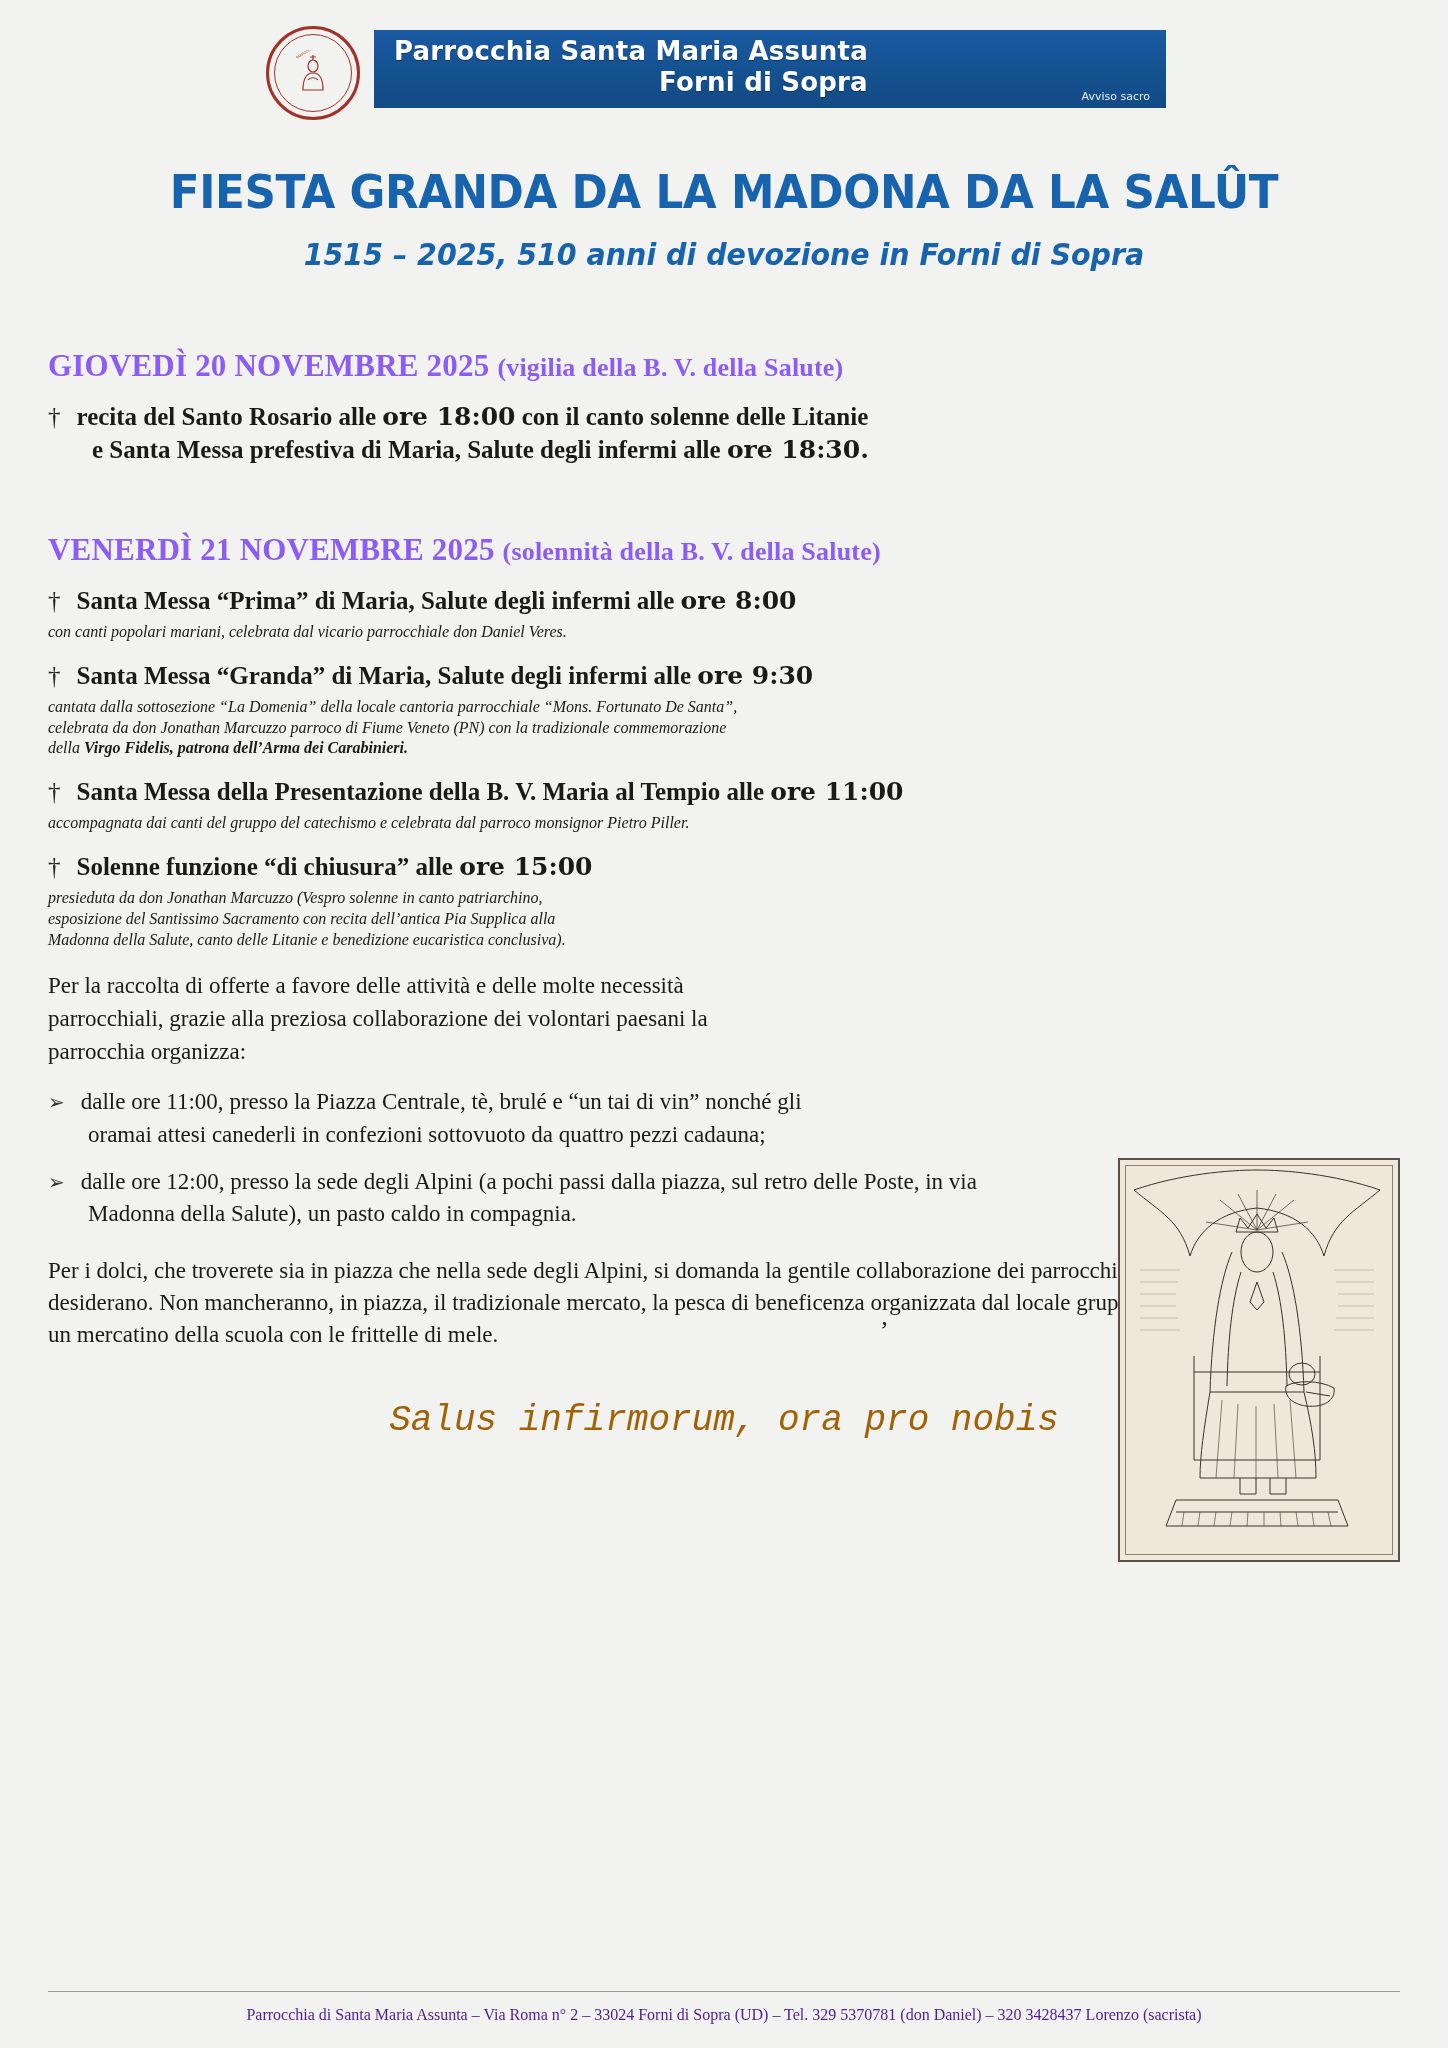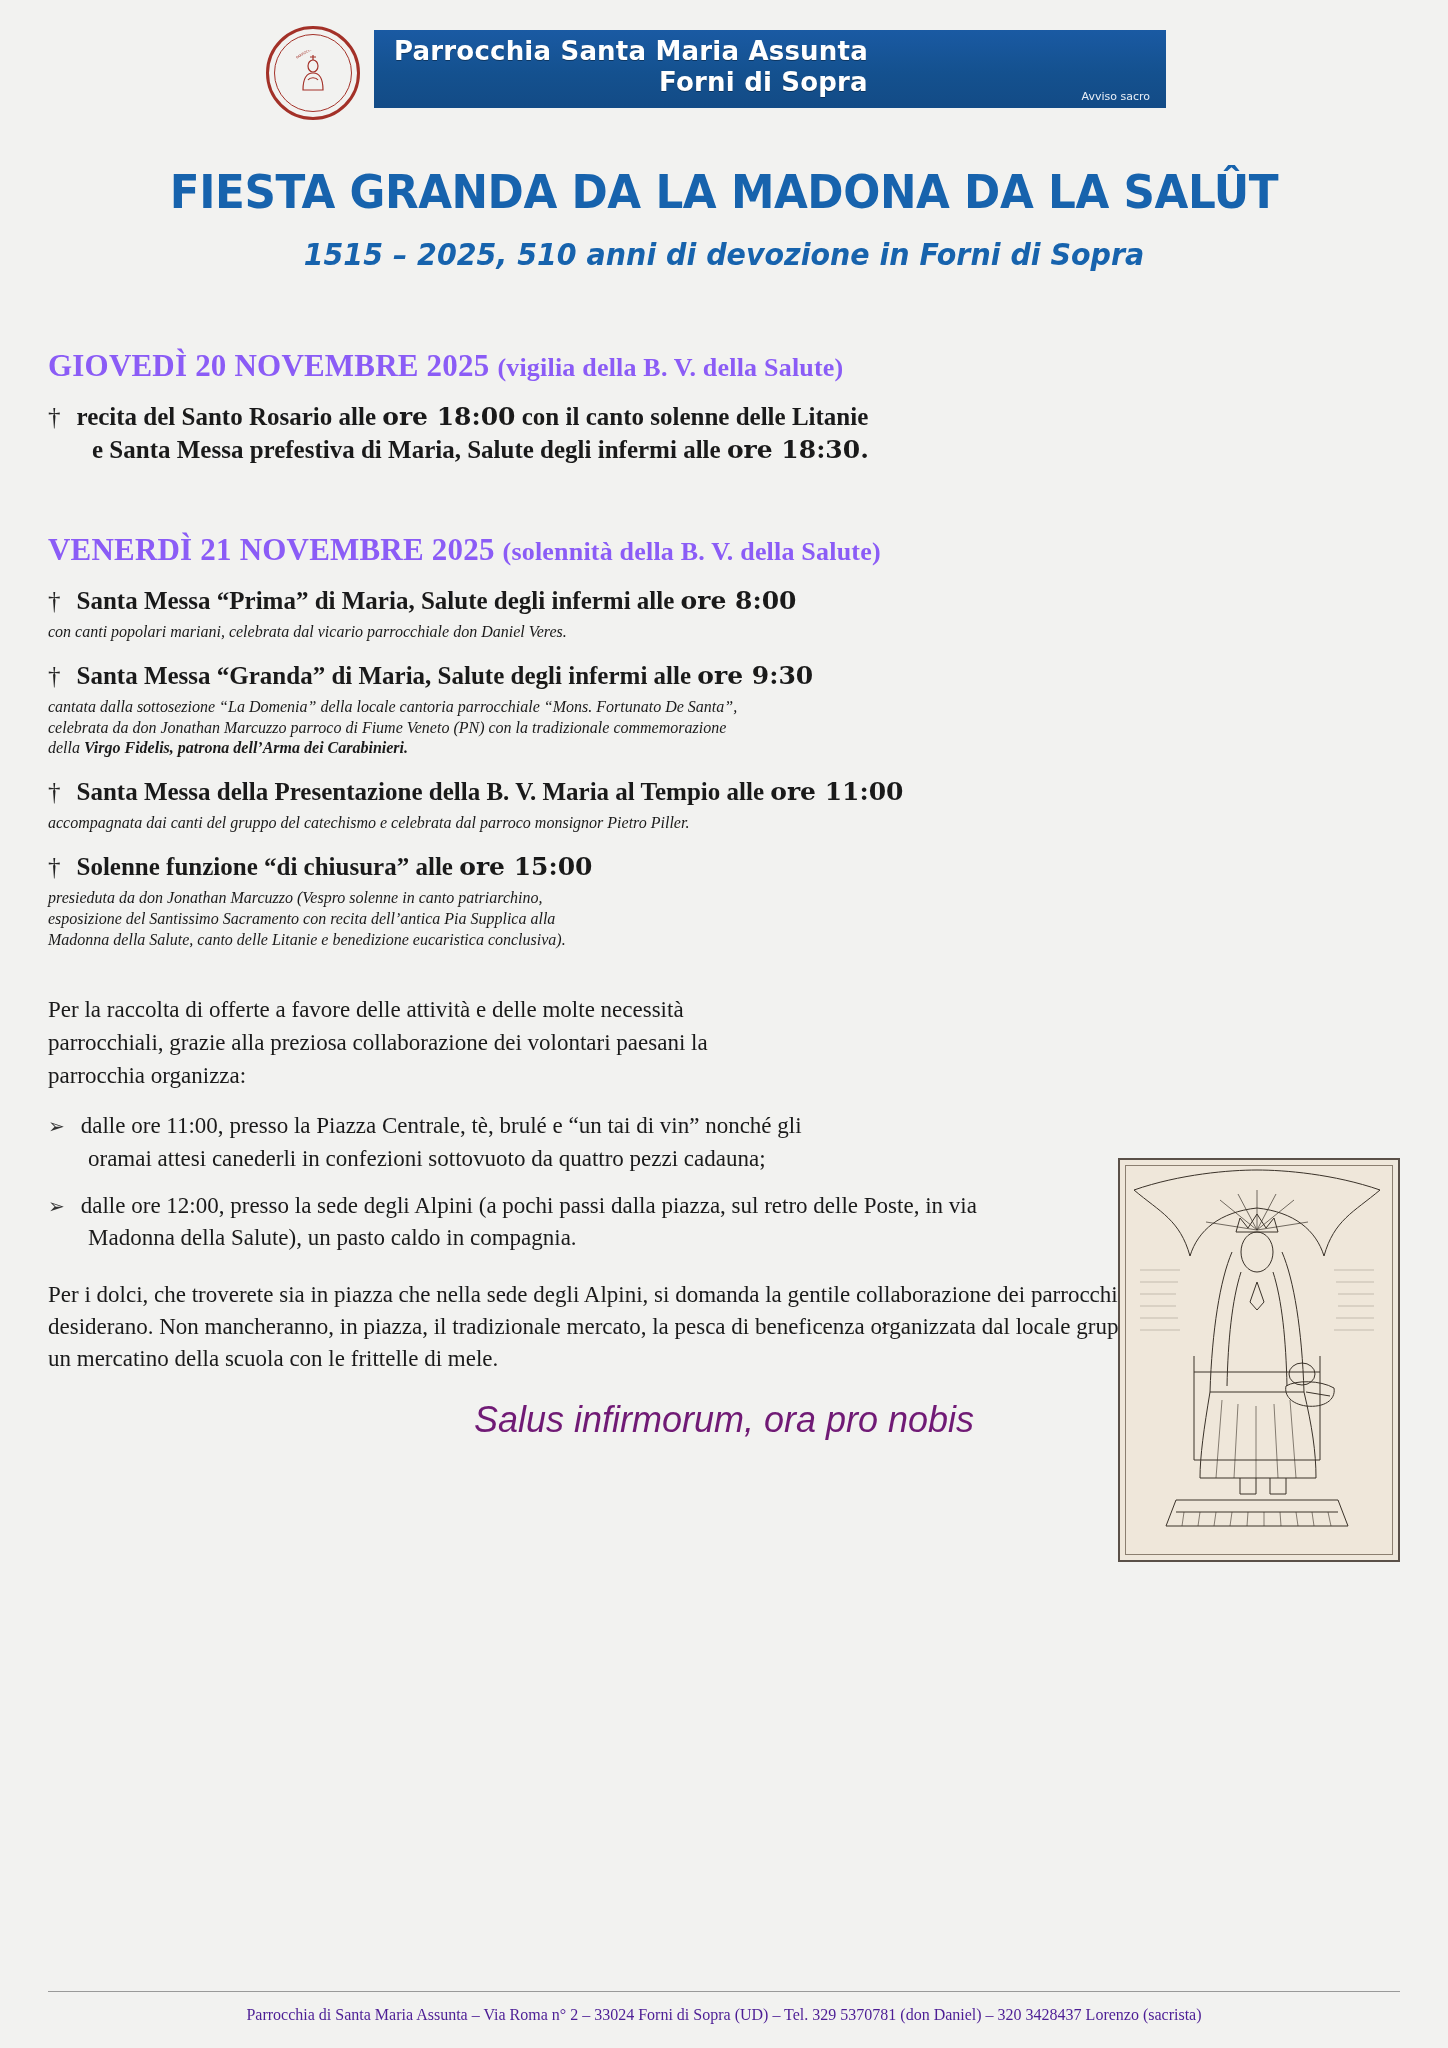--- a/index.html
+++ b/index.html
@@ -89,24 +89,24 @@
   .bullet{
     font-size:23px;line-height:1.42;
     padding-left:40px;text-indent:-40px;margin-top:14px;
   }
   .bullet .ar{color:#333;padding-right:16px;font-size:20px;}
   .bullet b{font-weight:normal;}
 
   .tailpara{font-size:23px;line-height:1.40;margin-top:24px;}
 
   .latin{
-    text-align:center;color:#701a75;
-    font-family:Liberation Sans, sans-serif;
+    text-align:center;color:#a16207;
+    font-family:Liberation Mono, monospace;
     font-style:italic;font-size:36px;
-    margin-top:23px;
+    margin-top:48px;
   }
 
   .rule{
     position:absolute;left:48px;right:48px;bottom:56px;
     border-top:1px solid #9a9a9a;
   }
   .footer{
     position:absolute;left:0;right:0;bottom:24px;
     text-align:center;font-size:16px;color:#4c1d95;
   }
@@ -201,21 +201,21 @@
 
     <div class="ev">
       <div class="ev-line">
         <span class="cross">†</span><span>Solenne funzione “di chiusura” alle </span><span class="ore">ore 15:00</span>
       </div>
       <div class="note" style="width:745px">presieduta da don Jonathan Marcuzzo (Vespro solenne in canto patriarchino,</div>
       <div class="note" style="margin-top:0;width:745px">esposizione del Santissimo Sacramento con recita dell’antica Pia Supplica alla</div>
       <div class="note" style="margin-top:0;width:745px">Madonna della Salute, canto delle Litanie e benedizione eucaristica conclusiva).</div>
     </div>
 
-    <div class="para" style="width:725px;margin-top:44px">Per la raccolta di offerte a favore delle attività e delle molte necessità parrocchiali, grazie alla preziosa collaborazione dei volontari paesani la parrocchia organizza:</div>
+    <div class="para" style="width:725px;margin-top:20px">Per la raccolta di offerte a favore delle attività e delle molte necessità parrocchiali, grazie alla preziosa collaborazione dei volontari paesani la parrocchia organizza:</div>
 
     <div class="bullets">
       <div class="bullet" style="width:760px">
         <span class="ar">➢</span><span>dalle </span><b>ore 11:00,</b><span> presso la Piazza Centrale, tè, brulé e “un tai di vin” nonché gli oramai attesi canederli in confezioni sottovuoto da quattro pezzi cadauna;</span>
       </div>
       <div class="bullet" style="width:950px">
         <span class="ar">➢</span><span>dalle </span><b>ore 12:00,</b><span> presso la sede degli Alpini (a pochi passi dalla piazza, sul retro delle Poste, in via Madonna della Salute), un pasto caldo in compagnia.</span>
       </div>
     </div>
 

